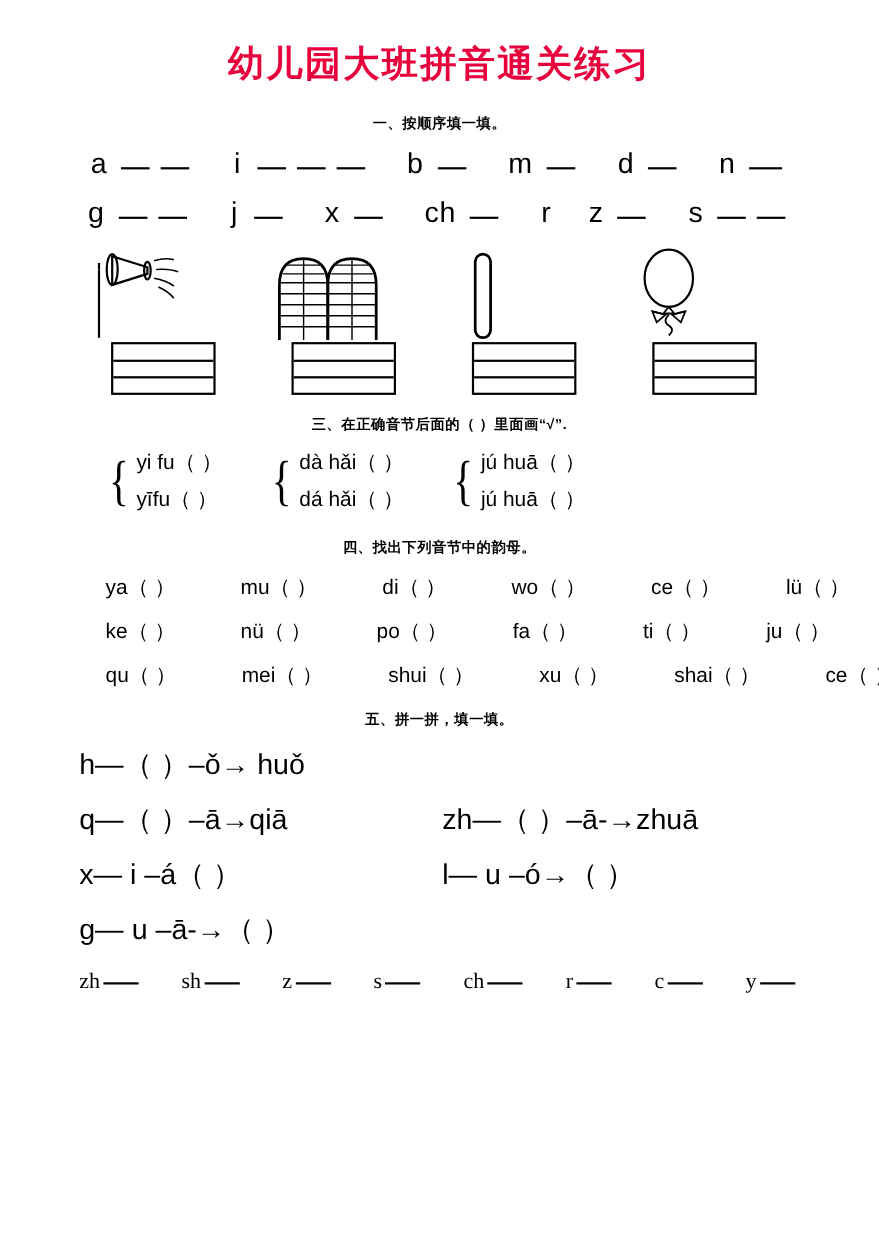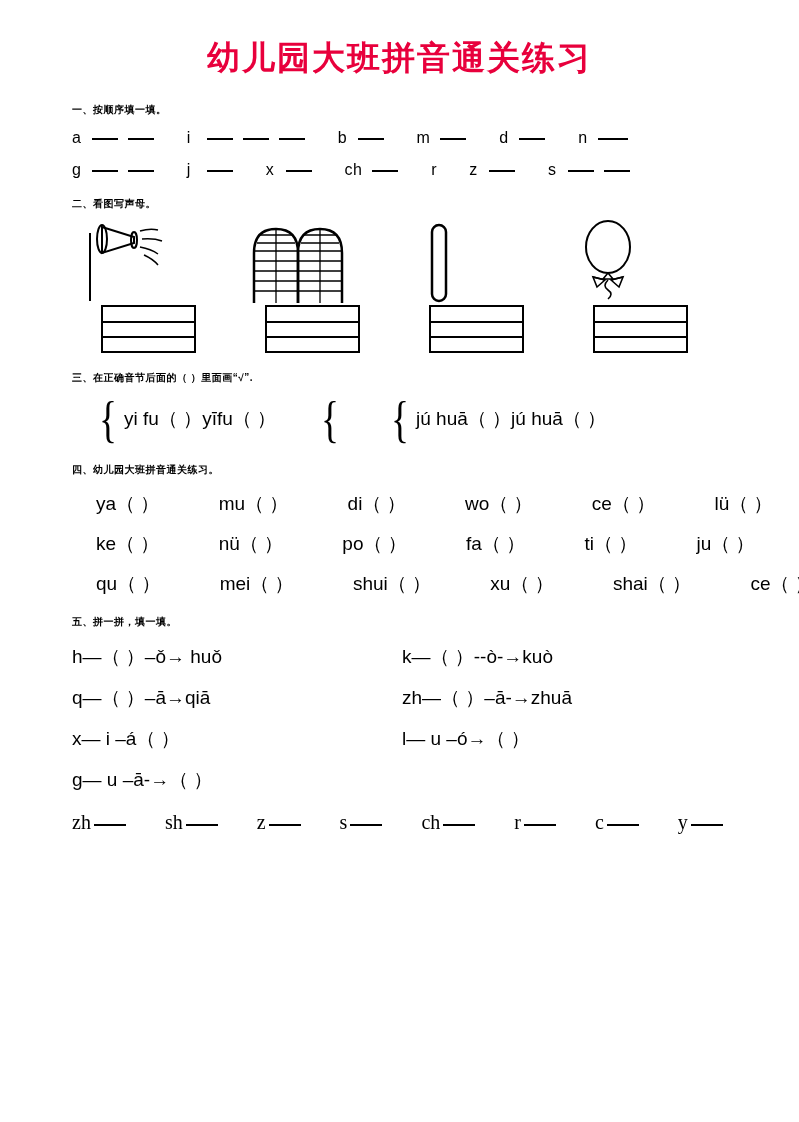--- a/index.html
+++ b/index.html
@@ -27,30 +27,32 @@
     color: #e8003c;
     font-family: "Liberation Serif", serif;
     font-weight: bold;
     font-size: 33px;
     letter-spacing: 2px;
     padding-top: 36px;
     padding-bottom: 4px;
   }
   .section-head {
     font-weight: bold;
-    font-size: 10px;
+    font-size: 13px;
     font-family: "Liberation Sans", sans-serif;
     margin: 18px 0 6px 0;
     letter-spacing: 0.5px;
+    text-align: center;
   }
   .row {
-    font-size: 16px;
+    font-size: 26px;
     letter-spacing: 0.5px;
     margin: 12px 0 14px 0;
     white-space: nowrap;
+    text-align: center;
   }
   .blank {
     display: inline-block;
     border-bottom: 2px solid #000;
     width: 26px;
     height: 1px;
     vertical-align: 3px;
     margin: 0 5px;
   }
   .blank.wide {
@@ -112,21 +114,21 @@
   }
   .brace {
     font-size: 50px;
     line-height: 52px;
     font-family: "Liberation Serif", serif;
     margin-right: 4px;
     transform: scaleX(0.75);
   }
   .brace-items {
     display: flex;
-    flex-direction: row;
+    flex-direction: column;
     font-size: 19px;
     justify-content: flex-end;
   }
   .brace-items div {
     padding: 4px 0;
     white-space: nowrap;
   }
 
   
   .syll-row {
@@ -135,21 +137,21 @@
     white-space: nowrap;
   }
   .syll-row span.item {
     display: inline-block;
     margin-right: 30px;
     margin-left: 24px;
   }
 
   
   .spell-row {
-    font-size: 19px;
+    font-size: 26px;
     margin: 15px 0;
     white-space: nowrap;
     display: flex;
   }
   .spell-row .left {
     width: 330px;
     display: inline-block;
   }
 
   
@@ -216,21 +218,20 @@
     <span class="gap"></span>
     <span class="letter">r</span>
     <span class="gap"></span>
     <span class="letter">z</span>
     <span class="blank"></span>
     <span class="gap"></span>
     <span class="letter">s</span>
     <span class="blank"></span><span class="blank"></span>
   </div>
 
-  <div class="section-head">二、看图写声母。</div>
 
   <div class="pic-row">
 
     <div class="pic-cell">
       <div class="pic-art">
         <svg width="140" height="88" viewBox="0 0 140 88">
           <path d="M18 84 L18 22" stroke="#000" stroke-width="2" fill="none"></path>
           <path d="M18 22 L18 16" stroke="#000" stroke-width="2" fill="none"></path>
           <ellipse cx="30" cy="22" rx="5" ry="14" fill="none" stroke="#000" stroke-width="2"></ellipse>
           <path d="M30 10 L62 20 L62 26 L30 36 Z" fill="none" stroke="#000" stroke-width="2"></path>
@@ -287,31 +288,35 @@
   <div class="brace-row">
     <div class="brace-group">
       <div class="brace">{</div>
       <div class="brace-items">
         <div>yi fu（    ）</div>
         <div>yīfu（    ）</div>
       </div>
     </div>
     <div class="brace-group">
       <div class="brace">{</div>
+      <div class="brace-items">
+        <div>dà hǎi（    ）</div>
+        <div>dá hǎi（    ）</div>
+      </div>
     </div>
     <div class="brace-group">
       <div class="brace">{</div>
       <div class="brace-items">
         <div>jú  huā（   ）</div>
         <div>jú  huā（   ）</div>
       </div>
     </div>
   </div>
 
-  <div class="section-head">四、幼儿园大班拼音通关练习。</div>
+  <div class="section-head">四、找出下列音节中的韵母。</div>
 
   <div class="syll-row">
     <span class="item">ya（  ）</span>
     <span class="item">mu（  ）</span>
     <span class="item">di（  ）</span>
     <span class="item">wo（  ）</span>
     <span class="item">ce（  ）</span>
     <span class="item">lü（  ）</span>
   </div>
   <div class="syll-row">
@@ -328,21 +333,20 @@
     <span class="item">shui（  ）</span>
     <span class="item">xu（  ）</span>
     <span class="item">shai（  ）</span>
     <span class="item">ce（  ）</span>
   </div>
 
   <div class="section-head">五、拼一拼，填一填。</div>
 
   <div class="spell-row">
     <span class="left">h—（    ）–ǒ→ huǒ</span>
-    <span>k—（    ）--ò-→kuò</span>
   </div>
   <div class="spell-row">
     <span class="left">q—（    ）–ā→qiā</span>
     <span>zh—（    ）–ā-→zhuā</span>
   </div>
   <div class="spell-row">
     <span class="left">x— i –á（     ）</span>
     <span>l— u –ó→（     ）</span>
   </div>
   <div class="spell-row">

